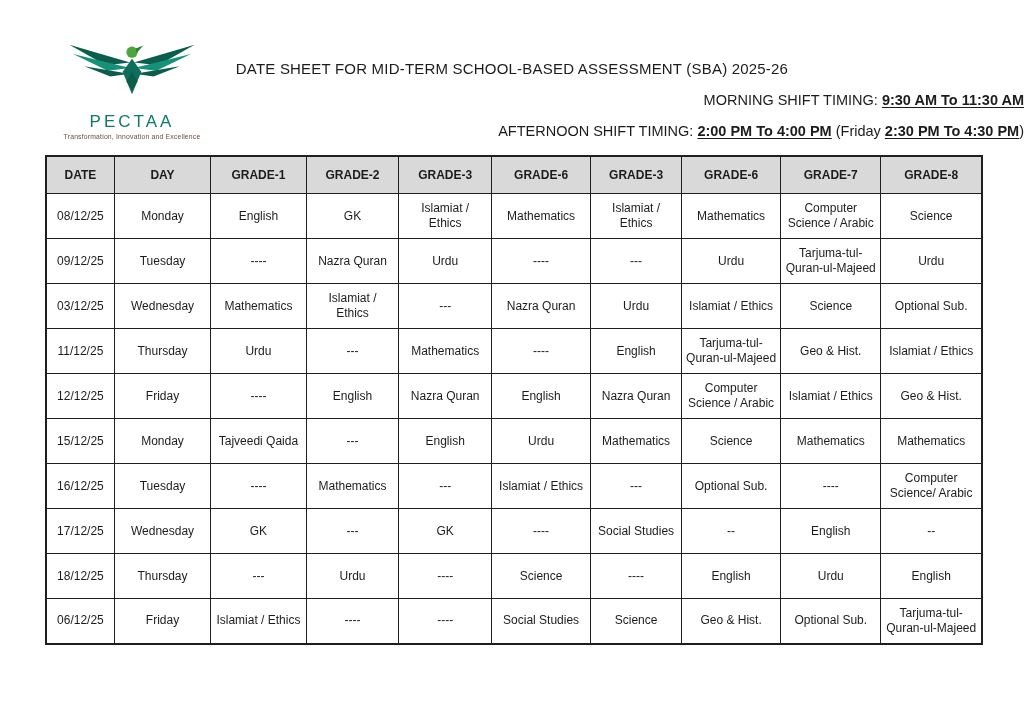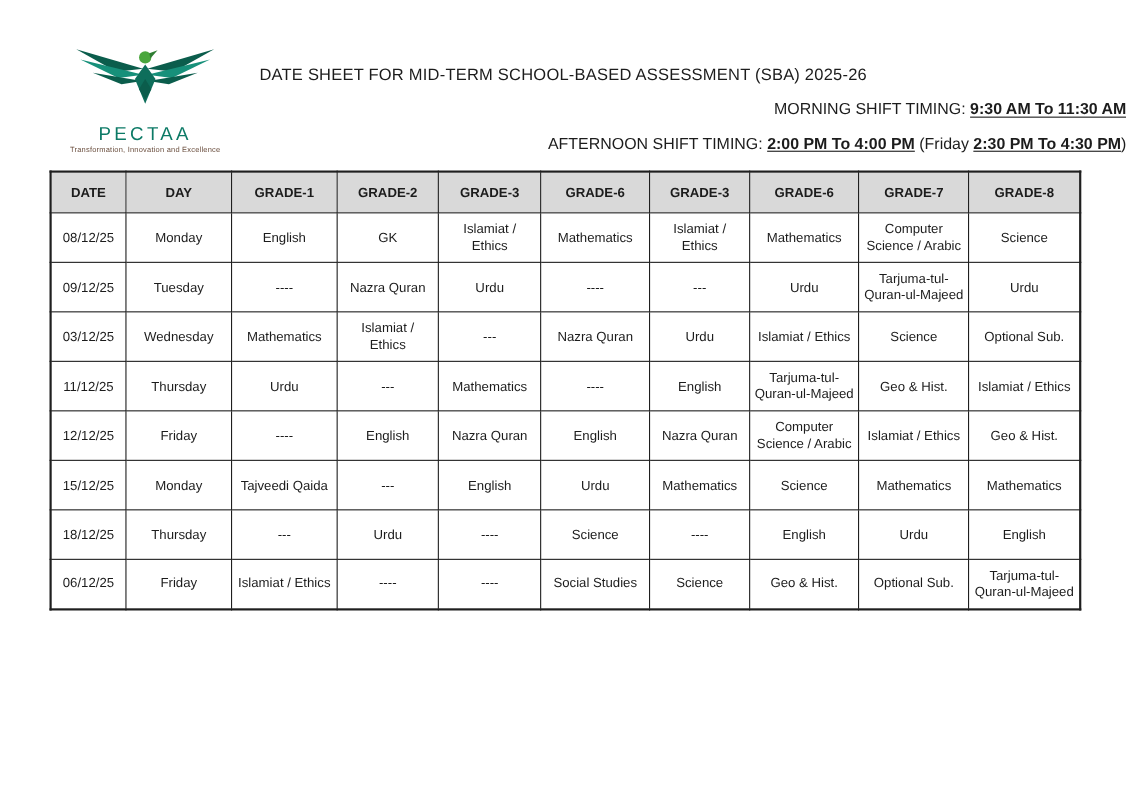--- a/index.html
+++ b/index.html
@@ -192,20 +192,44 @@
           <td class="c-subj">Tajveedi Qaida</td>
           <td class="c-subj">---</td>
           <td class="c-subj">English</td>
           <td class="c-subj">Urdu</td>
           <td class="c-subj">Mathematics</td>
           <td class="c-subj">Science</td>
           <td class="c-subj">Mathematics</td>
           <td class="c-subj">Mathematics</td>
         </tr>
         <tr>
+          <td class="c-date">16/12/25</td>
+          <td class="c-day">Tuesday</td>
+          <td class="c-subj">----</td>
+          <td class="c-subj">Mathematics</td>
+          <td class="c-subj">---</td>
+          <td class="c-subj">Islamiat / Ethics</td>
+          <td class="c-subj">---</td>
+          <td class="c-subj">Optional Sub.</td>
+          <td class="c-subj">----</td>
+          <td class="c-subj">Computer Science/ Arabic</td>
+        </tr>
+        <tr>
+          <td class="c-date">17/12/25</td>
+          <td class="c-day">Wednesday</td>
+          <td class="c-subj">GK</td>
+          <td class="c-subj">---</td>
+          <td class="c-subj">GK</td>
+          <td class="c-subj">----</td>
+          <td class="c-subj">Social Studies</td>
+          <td class="c-subj">--</td>
+          <td class="c-subj">English</td>
+          <td class="c-subj">--</td>
+        </tr>
+        <tr>
           <td class="c-date">18/12/25</td>
           <td class="c-day">Thursday</td>
           <td class="c-subj">---</td>
           <td class="c-subj">Urdu</td>
           <td class="c-subj">----</td>
           <td class="c-subj">Science</td>
           <td class="c-subj">----</td>
           <td class="c-subj">English</td>
           <td class="c-subj">Urdu</td>
           <td class="c-subj">English</td>

